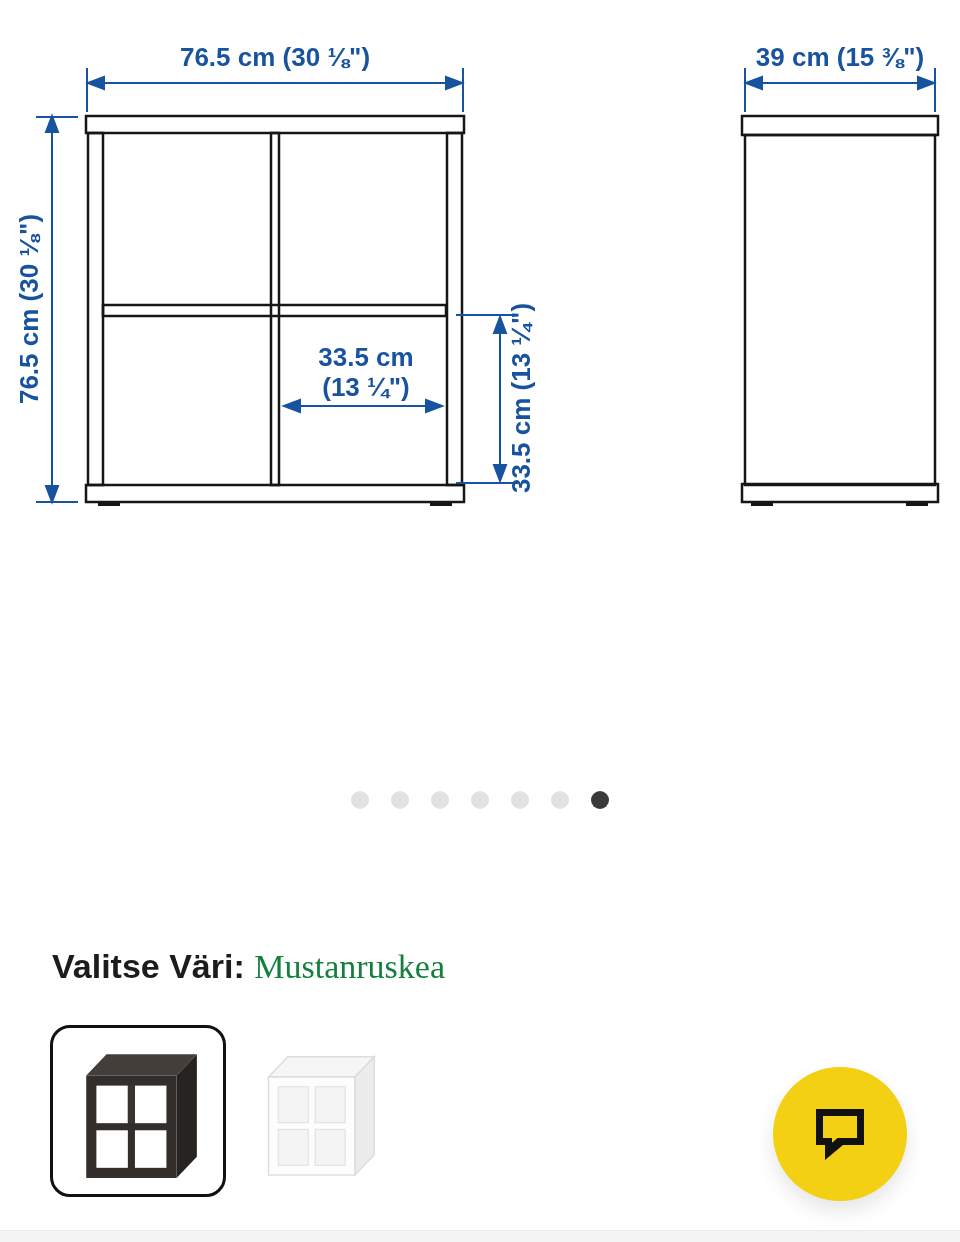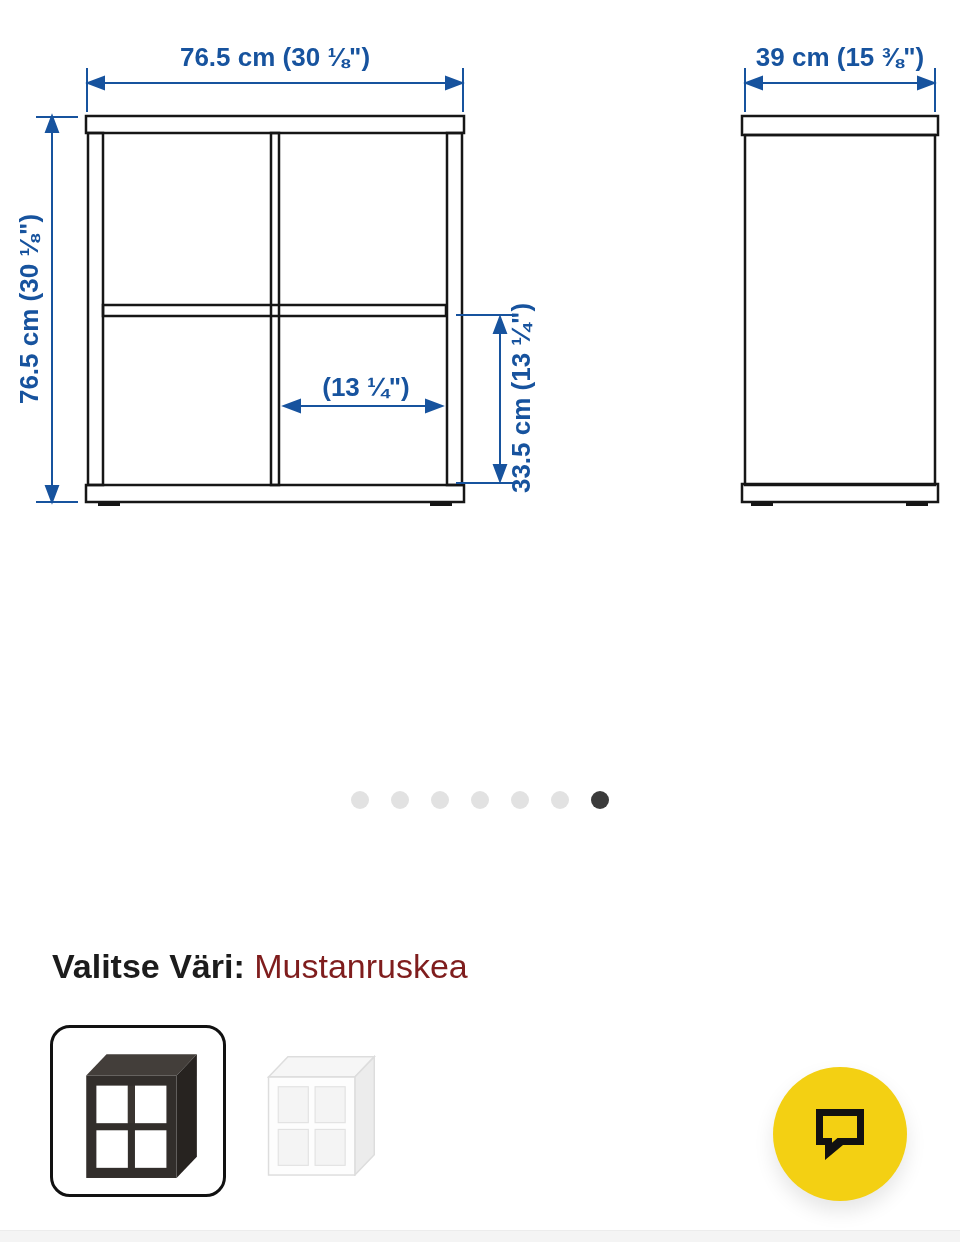--- a/index.html
+++ b/index.html
@@ -10,21 +10,21 @@
   .dim-label{position:absolute;color:#17539E;font-weight:700;font-size:26px;
              text-align:center;white-space:nowrap;line-height:30px;}
   .rot{transform:rotate(-90deg);}
   
   .dots{position:absolute;left:351px;top:791px;display:flex;gap:22px;}
   .dot{width:18px;height:18px;border-radius:50%;background:#e2e2e2;cursor:pointer;}
   .dot.active{background:#3b3b3b;}
   
   .picker-heading{position:absolute;left:52px;top:947px;font-size:34px;color:#1c1c1c;}
   .picker-heading .label{font-weight:700;color:#1c1c1c;margin-top:14px;}
-  .picker-heading .value{font-weight:400;color:#7f1d1d;}
+  .picker-heading .value{font-weight:400;color:#15803d;font-family:Liberation Serif, serif;}
   .swatch-selected{position:absolute;left:50px;top:1025px;width:176px;height:172px;
                    box-sizing:border-box;border:3px solid #111;border-radius:20px;
                    background:#fff;display:flex;align-items:center;justify-content:center;
                    cursor:pointer;}
   .swatch-plain{position:absolute;left:240px;top:1033px;width:156px;height:156px;
                 background:#fff;display:flex;align-items:center;justify-content:center;
                 cursor:pointer;border:none;}
   
   .chat-btn{position:absolute;left:773px;top:1067px;width:134px;height:134px;
             border-radius:50%;background:#F3D013;border:none;cursor:pointer;
@@ -91,20 +91,21 @@
       <line x1="935" y1="68" x2="935" y2="112"></line>
       <line x1="750" y1="83" x2="930" y2="83"></line>
       <polygon points="746,83 762,77 762,89"></polygon>
       <polygon points="934,83 918,77 918,89"></polygon>
     </g>
   </svg>
 
   <div class="dim-label" style="left:95px;top:42px;width:360px;">76.5 cm (30 ⅛")</div>
   <div class="dim-label" style="left:740px;top:42px;width:200px;">39 cm (15 ⅜")</div>
   <div class="dim-label rot" style="left:-159px;top:292px;width:380px;height:34px;">76.5 cm (30 ⅛")</div>
+  <div class="dim-label" style="left:266px;top:342px;width:200px;">33.5 cm</div>
   <div class="dim-label" style="left:266px;top:372px;width:200px;">(13 ¼")</div>
   <div class="dim-label rot" style="left:383px;top:381px;width:280px;height:34px;">33.5 cm (13 ¼")</div>
 
   <div class="dots">
     <div class="dot"></div>
     <div class="dot"></div>
     <div class="dot"></div>
     <div class="dot"></div>
     <div class="dot"></div>
     <div class="dot"></div>

